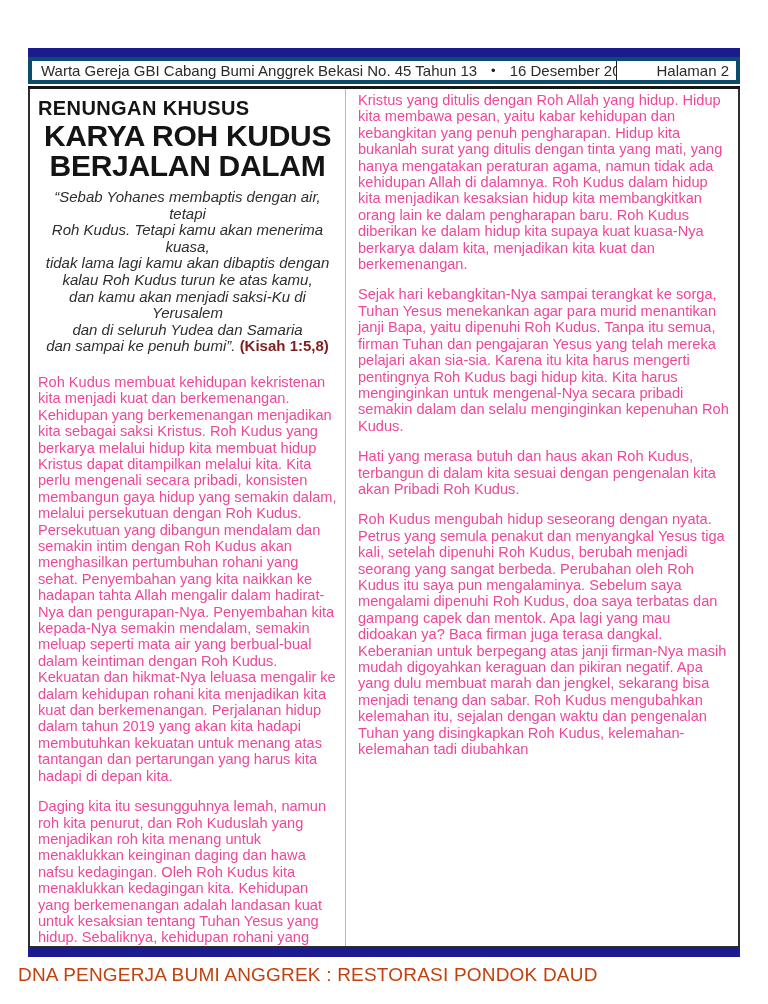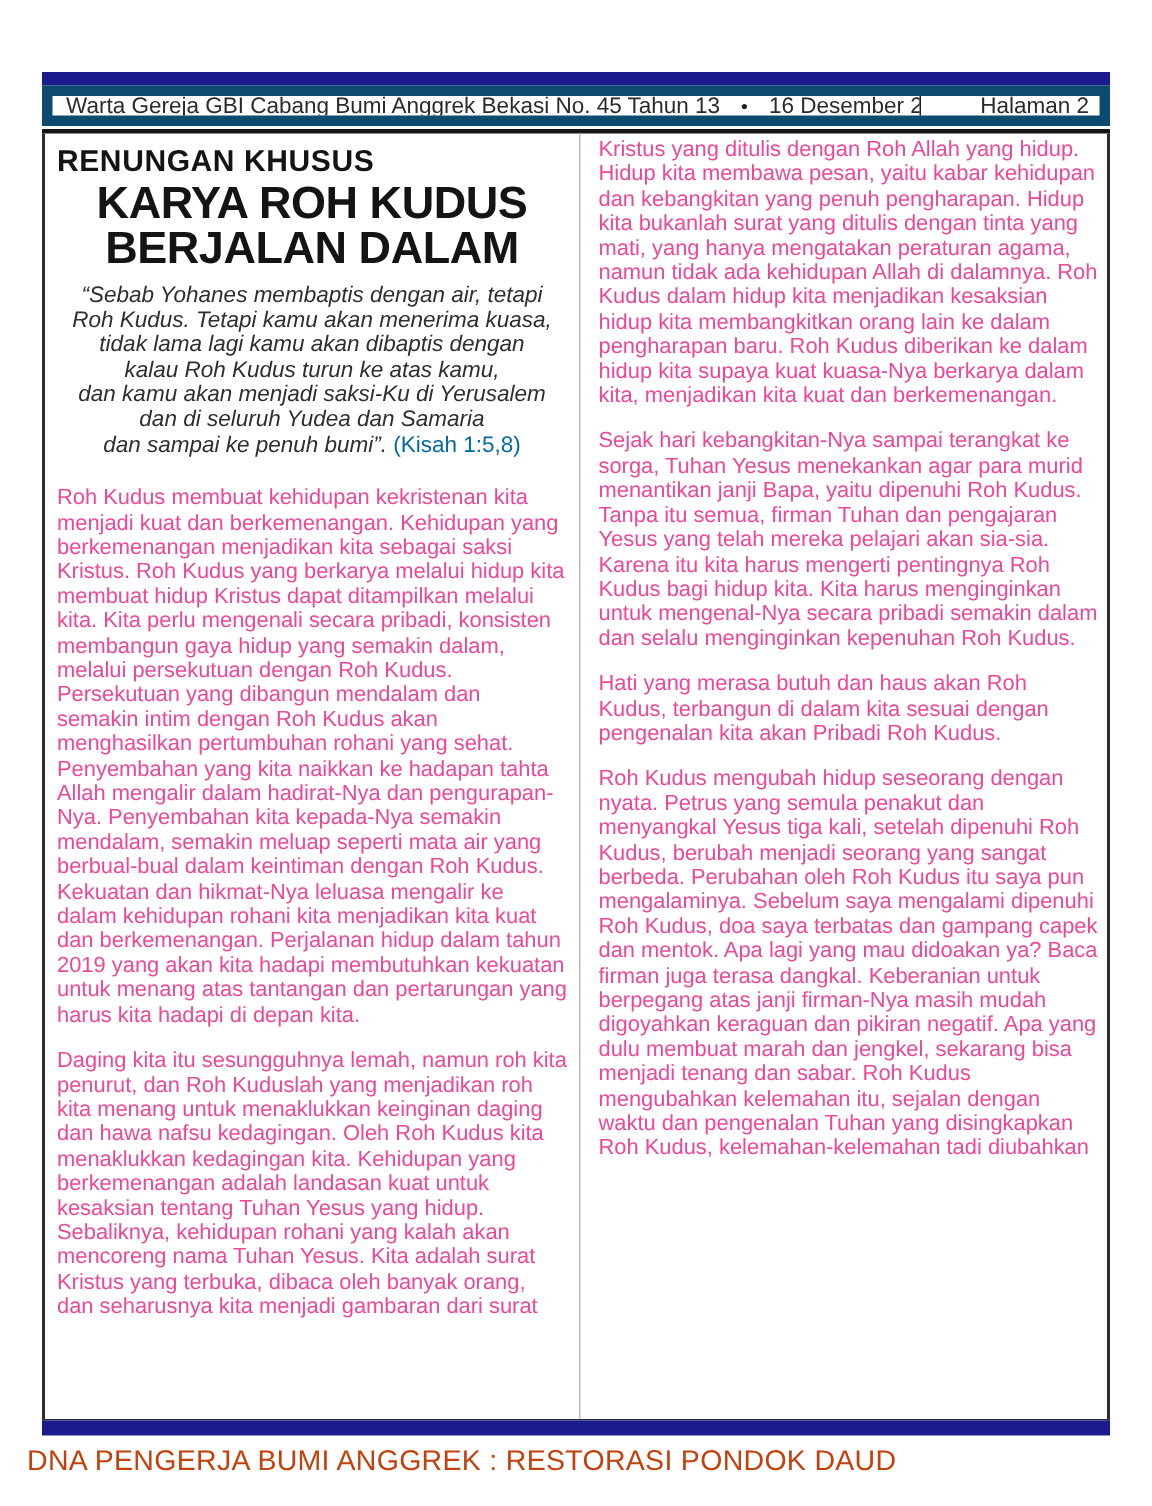--- a/index.html
+++ b/index.html
@@ -5,21 +5,21 @@
   * { margin: 0; padding: 0; box-sizing: border-box; }
   html, body { width: 768px; height: 1004px; background: #ffffff; overflow: hidden; }
   body { font-family: "Liberation Sans", sans-serif; color: #3c3c3c; }
 
   .sheet { width: 712px; margin: 48px 28px 0 28px; }
 
   .top-bar { height: 9px; background: #1b1b8f; }
 
   .masthead {
     display: flex; align-items: stretch;
-    border: 7px solid #0c4a6e; height: 27px;
+    border: 4px solid #0c4a6e; height: 27px;
     font-size: 15px; color: #2b2b2b;
   }
   .masthead-left {
     flex: 1; display: flex; align-items: center; gap: 14px;
     padding-left: 9px; white-space: nowrap; overflow: hidden;
   }
   .masthead-right {
     width: 120px; border-left: 1px solid #1f1f1f;
     display: flex; align-items: center; justify-content: flex-end;
     padding-right: 7px; white-space: nowrap;
@@ -29,39 +29,39 @@
   .thick-rule { height: 3px; background: #161616; margin-top: 2px; }
 
   .content-box {
     display: flex;
     border-left: 2px solid #2e2e2e;
     border-right: 2px solid #2e2e2e;
     border-bottom: 1px solid #2e2e2e;
     height: 858px; overflow: hidden;
   }
   .col-left {
-    width: 357px; padding: 6px 8px 0 8px;
+    width: 316px; padding: 6px 8px 0 8px;
     border-right: 1px solid #b9b9c4;
   }
   .col-right { flex: 1; padding: 3px 6px 0 12px; }
 
   .kicker {
     font-size: 20px; font-weight: bold; color: #141414;
     letter-spacing: 0.4px; margin: 2px 0 1px 0;
   }
   .headline {
     font-size: 30px; line-height: 30px; font-weight: bold; color: #141414;
     text-align: center; margin: 1px 0 8px 0; letter-spacing: -0.3px;
   }
   .scripture {
     font-style: italic; text-align: center;
     font-size: 15px; line-height: 16.6px; color: #2e2e2e;
     margin-bottom: 19px;
   }
-  .scripture .ref { font-weight: normal; font-style: normal; color: #0369a1; }
+  .scripture .ref { font-weight: bold; font-style: normal; color: #7f1d1d; }
 
   .body-text p {
     font-size: 14.6px; line-height: 16.4px;
     margin-bottom: 14px; text-align: left; color: #ec4899;
   }
 
   .bottom-bar { height: 10px; background: #1b1b8f; }
   .footer-line {
     font-size: 19px; font-weight: normal; color: #c2410c;
     padding: 7px 0 0 18px; letter-spacing: 0.2px;

